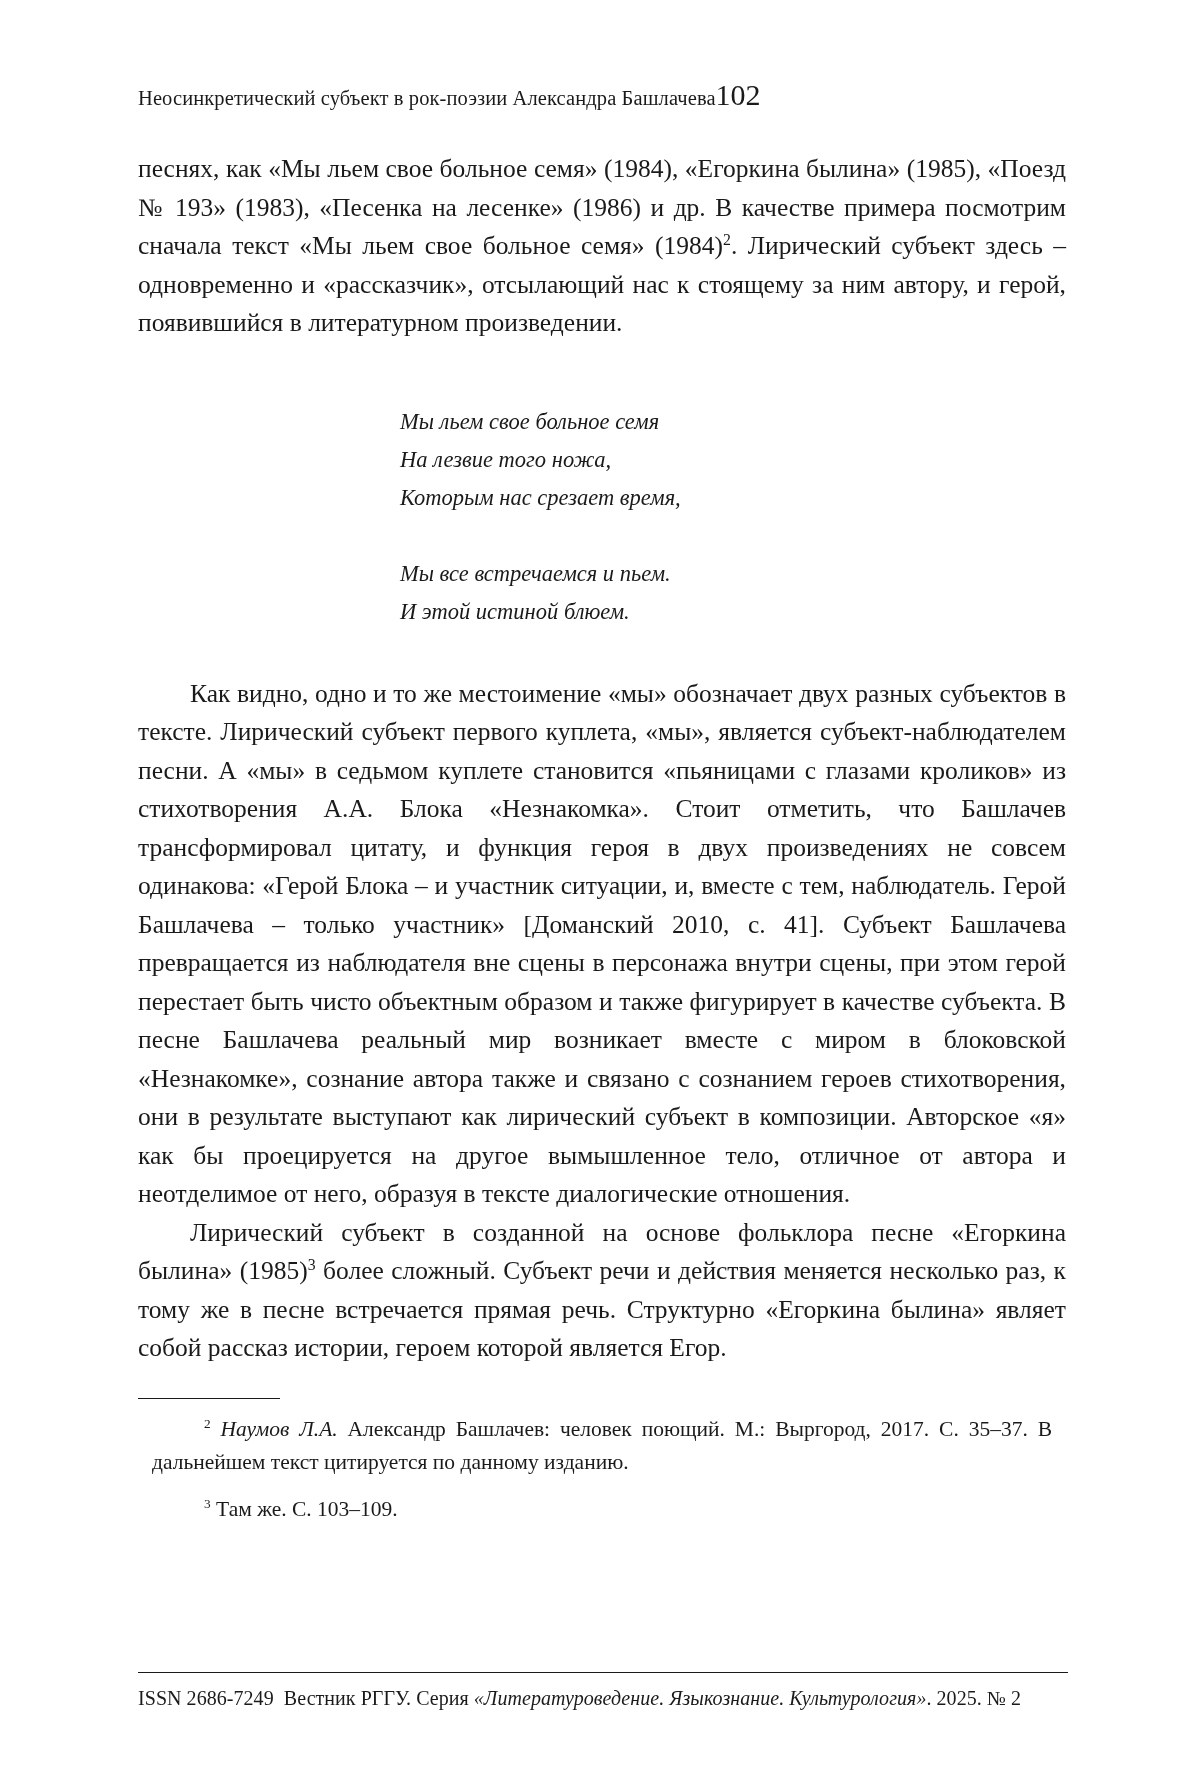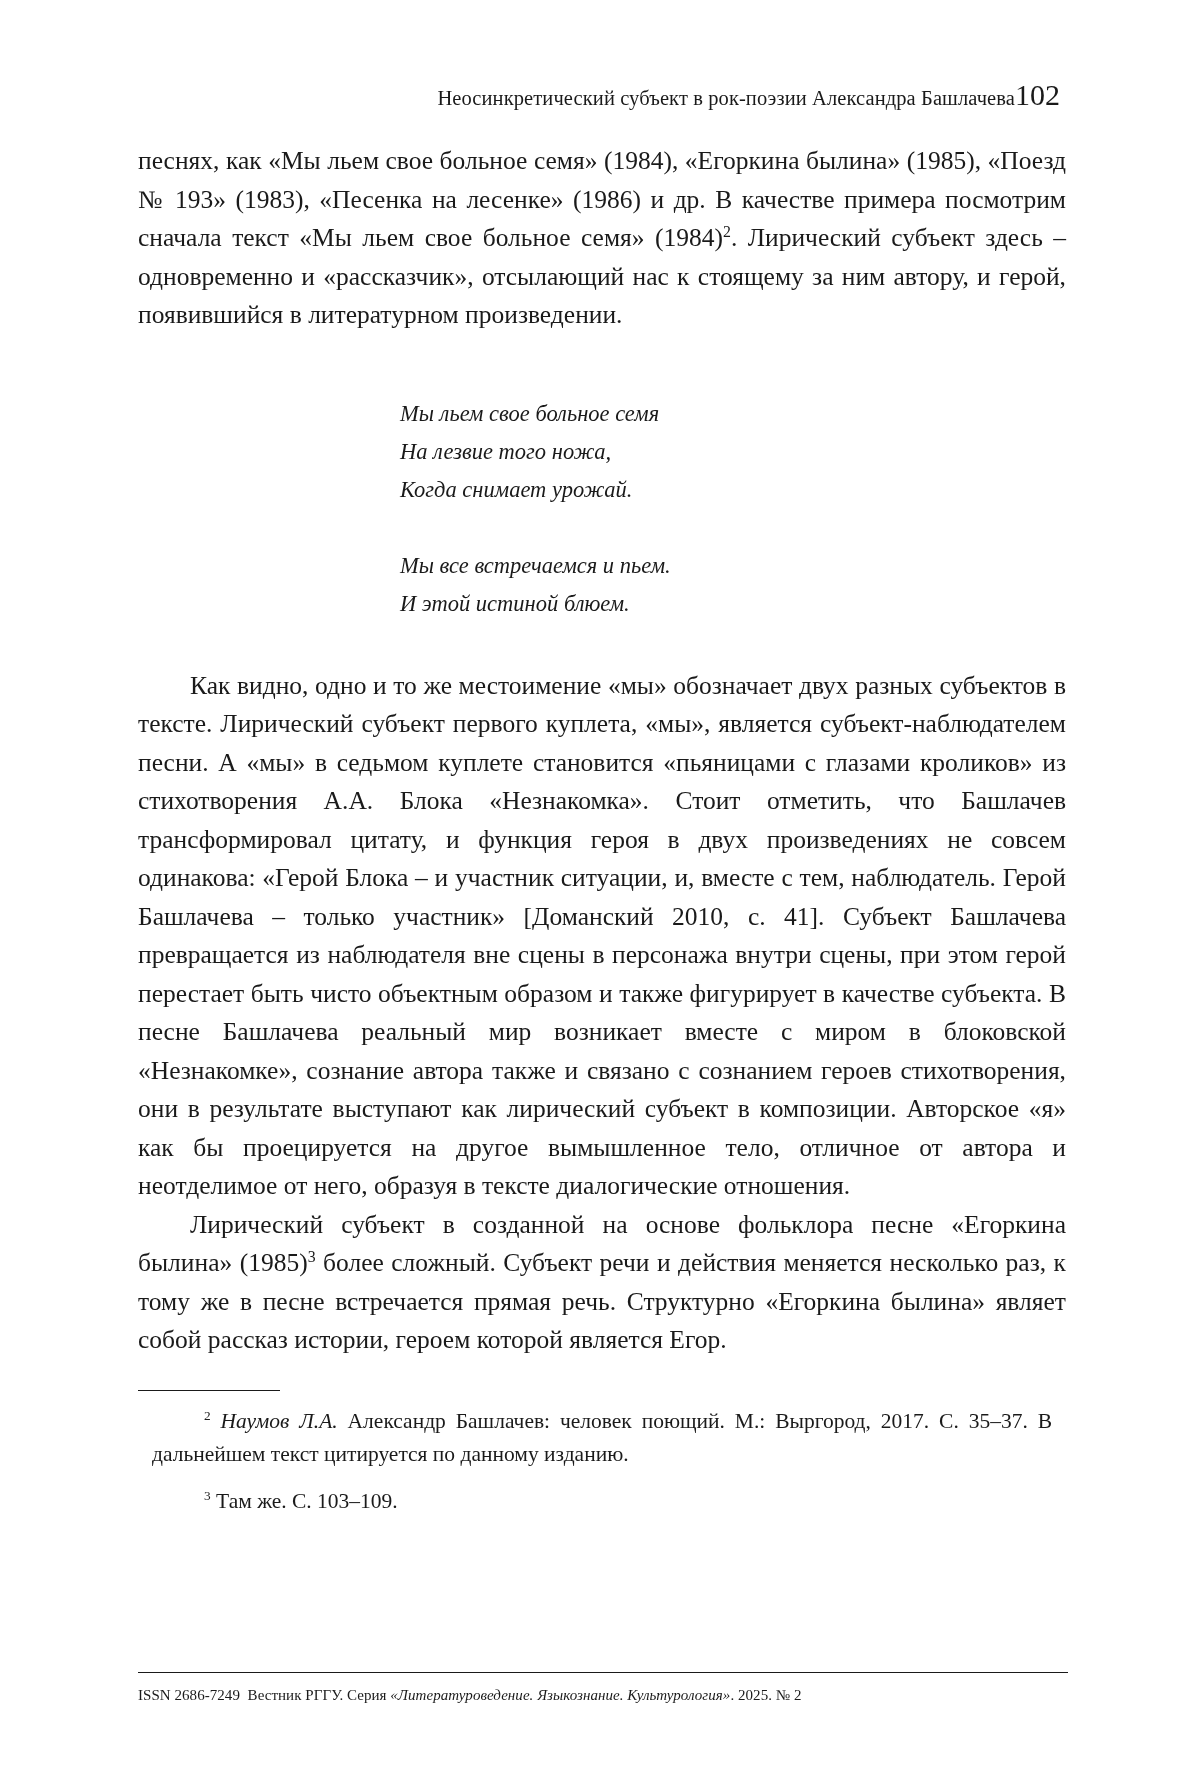--- a/index.html
+++ b/index.html
@@ -23,22 +23,22 @@
     position: absolute;
     left: 138px;
     top: 78px;
     width: 928px;
   }
 
   
   .runhead {
     display: flex;
     align-items: baseline;
-    justify-content: flex-end;
-    margin-bottom: 30px;
+    justify-content: flex-start;
+    margin-bottom: 38px;
   }
   .runhead-title {
     font-size: 20.5px;
     letter-spacing: 0.1px;
     white-space: nowrap;
   }
   .runhead-page {
     font-size: 30px;
     font-weight: 400;
     padding-right: 6px;
@@ -112,21 +112,21 @@
     position: absolute;
     left: 138px;
     right: 132px;
     top: 1672px;
   }
   .footer-rule {
     border-top: 1.2px solid #1a1a1a;
     margin-bottom: 14px;
   }
   .footer-text {
-    font-size: 15px;
+    font-size: 20px;
     letter-spacing: 0.05px;
     white-space: nowrap;
   }
   .footer-text .it {
     font-style: italic;
   }
 </style>
 </head>
 <body>
 
@@ -138,21 +138,21 @@
       <div class="runhead-title">Неосинкретический субъект в рок-поэзии Александра Башлачева</div>
       <div class="runhead-page">102</div>
     </div>
 
     <p class="para"><span>песнях, как «Мы льем свое больное семя» (1984), «Егоркина былина» (1985), «Поезд № 193» (1983), «Песенка на лесенке» (1986) и др. В качестве примера посмотрим сначала текст «Мы льем свое больное семя» (1984)</span><sup>2</sup><span>. Лирический субъект здесь – одновременно и «рассказчик», отсылающий нас к стоящему за ним автору, и герой, появившийся в литературном произведении.</span></p>
 
     <div class="verse">
       <div class="stanza">
         <div class="line">Мы льем свое больное семя</div>
         <div class="line">На лезвие того ножа,</div>
-        <div class="line">Когда снимает урожай.</div>
+        <div class="line">Которым нас срезает время,</div>
       </div>
       <div class="stanza">
         <div class="line">Мы все встречаемся и пьем.</div>
         <div class="line">И этой истиной блюем.</div>
       </div>
     </div>
 
     <p class="para indent">Как видно, одно и то же местоимение «мы» обозначает двух разных субъектов в тексте. Лирический субъект первого куплета, «мы», является субъект-наблюдателем песни. А «мы» в седьмом куплете становится «пьяницами с глазами кроликов» из стихотворения А.А. Блока «Незнакомка». Стоит отметить, что Башлачев трансформировал цитату, и функция героя в двух произведениях не совсем одинакова: «Герой Блока – и участник ситуации, и, вместе с тем, наблюдатель. Герой Башлачева – только участник» [Доманский 2010, с. 41]. Субъект Башлачева превращается из наблюдателя вне сцены в персонажа внутри сцены, при этом герой перестает быть чисто объектным образом и также фигурирует в качестве субъекта. В песне Башлачева реальный мир возникает вместе с миром в блоковской «Незнакомке», сознание автора также и связано с сознанием героев стихотворения, они в результате выступают как лирический субъект в композиции. Авторское «я» как бы проецируется на другое вымышленное тело, отличное от автора и неотделимое от него, образуя в тексте диалогические отношения.</p>
 
     <p class="para indent"><span>Лирический субъект в созданной на основе фольклора песне «Егоркина былина» (1985)</span><sup>3</sup><span> более сложный. Субъект речи и действия меняется несколько раз, к тому же в песне встречается прямая речь. Структурно «Егоркина былина» являет собой рассказ истории, героем которой является Егор.</span></p>

